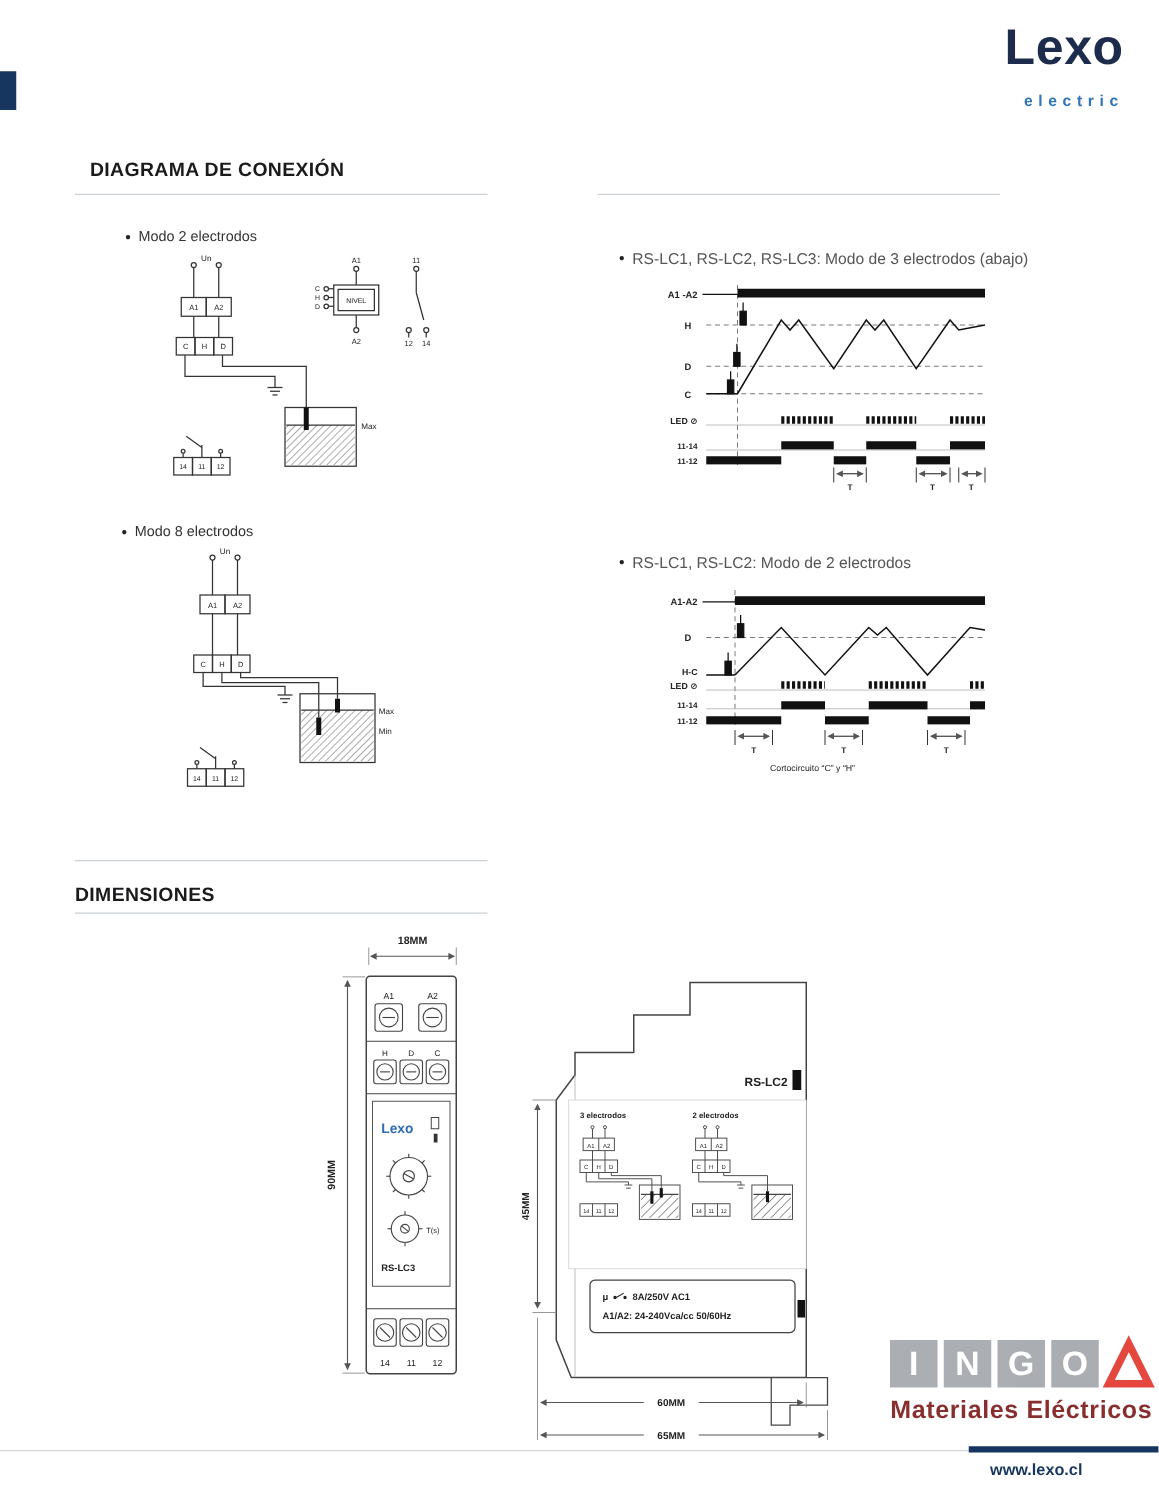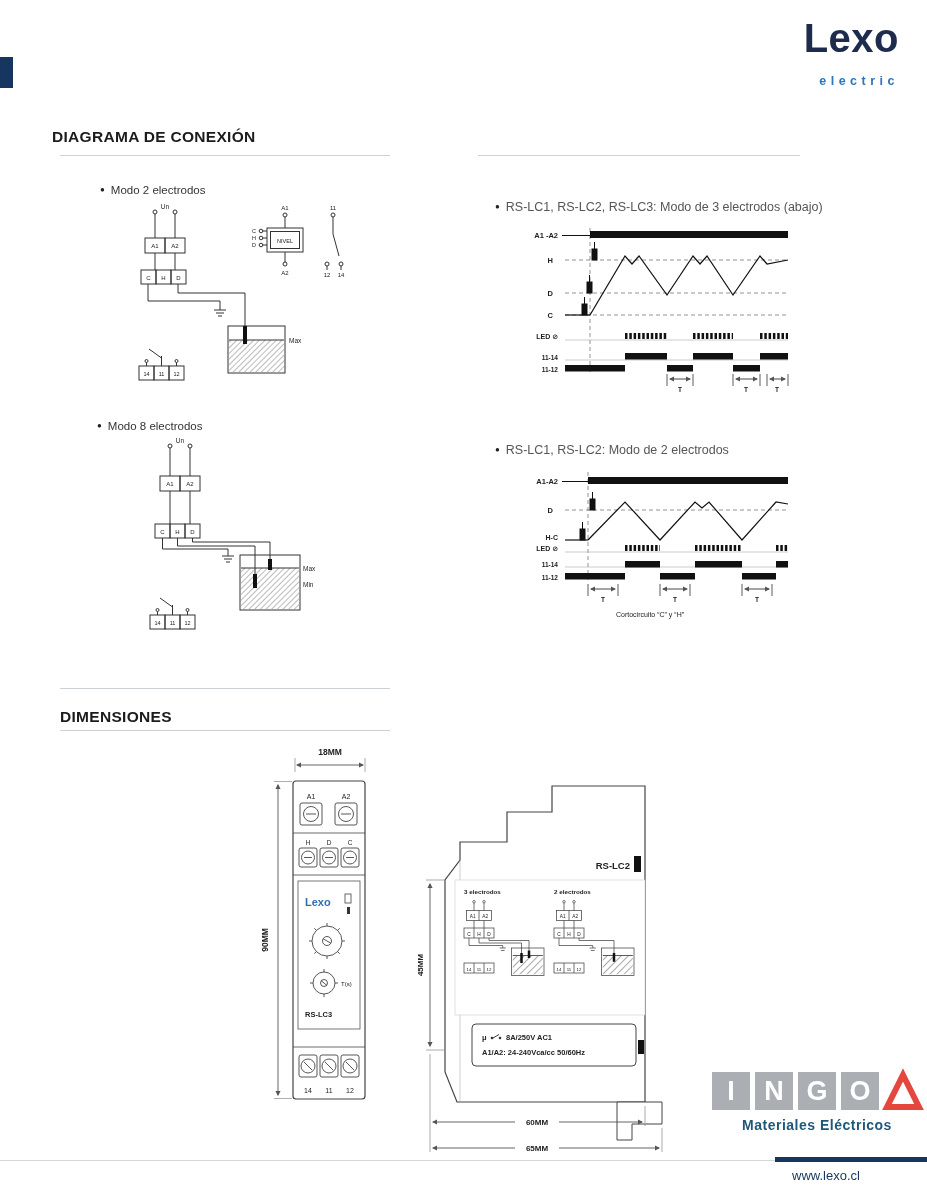--- a/index.html
+++ b/index.html
@@ -23,24 +23,24 @@
   .rule { height:1px; background:#ccd1d6; }
   .accent-square { background:#16355f; }
   .bullet { display:flex; align-items:center; gap:6px; white-space:nowrap; }
   .bullet .dot { font-size:8px; color:#222; line-height:1; }
   .bullet-sm { font-size:11.5px; color:#333; }
   .bullet-lg { font-size:12.5px; color:#555; }
   .wm { display:flex; flex-direction:column; align-items:center; opacity:.92; }
   .wm-row { display:flex; gap:5px; }
   .wm-box { width:38px; height:38px; background:rgba(147,153,159,.85); color:#fff;
             font-size:27px; font-weight:bold; display:flex; align-items:center; justify-content:center; }
-  .wm-tag { color:#0c4a6e; font-weight:bold; font-size:14px; margin-top:7px; letter-spacing:.5px; }
+  .wm-tag { color:#7f1d1d; font-weight:bold; font-size:20px; margin-top:7px; letter-spacing:.5px; }
   .footer-gray { background:#d7d7d7; }
   .footer-navy { background:#16355f; }
-  .footer-url { color:#16355f; font-weight:normal; font-size:13px; }
+  .footer-url { color:#16355f; font-weight:bold; font-size:13px; }
 </style>
 </head>
 <body>
 
 <div class="page">
 
   <svg width="0" height="0" style="position:absolute">
     <defs>
       <marker id="arr" viewBox="0 0 10 10" refX="8" refY="5" markerWidth="6" markerHeight="6" orient="auto-start-reverse">
         <path d="M0,0 L10,5 L0,10 z" fill="#555"></path>
@@ -50,21 +50,21 @@
       </pattern>
     </defs>
   </svg>
 
   <div class="abs accent-square" style="left:0;top:57px;width:13px;height:31px"></div>
   <div class="abs logo" style="right:28px;top:18px">
     <div class="logo-main">Lexo</div>
     <div class="logo-sub">electric</div>
   </div>
 
-  <div class="abs sec-title" style="left:52px;top:128px">DIAGRAMA DE CONEXIÓN</div>
+  <div class="abs sec-title" style="left:72px;top:128px">DIAGRAMA DE CONEXIÓN</div>
   <div class="abs rule" style="left:60px;top:155px;width:330px"></div>
   <div class="abs rule" style="left:478px;top:155px;width:322px"></div>
 
   <div class="abs bullet bullet-sm" style="left:100px;top:184px">
     <span class="dot">●</span>
     <span>Modo 2 electrodos</span>
   </div>
   <div class="abs bullet bullet-sm" style="left:97px;top:420px">
     <span class="dot">●</span>
     <span>Modo 8 electrodos</span>

